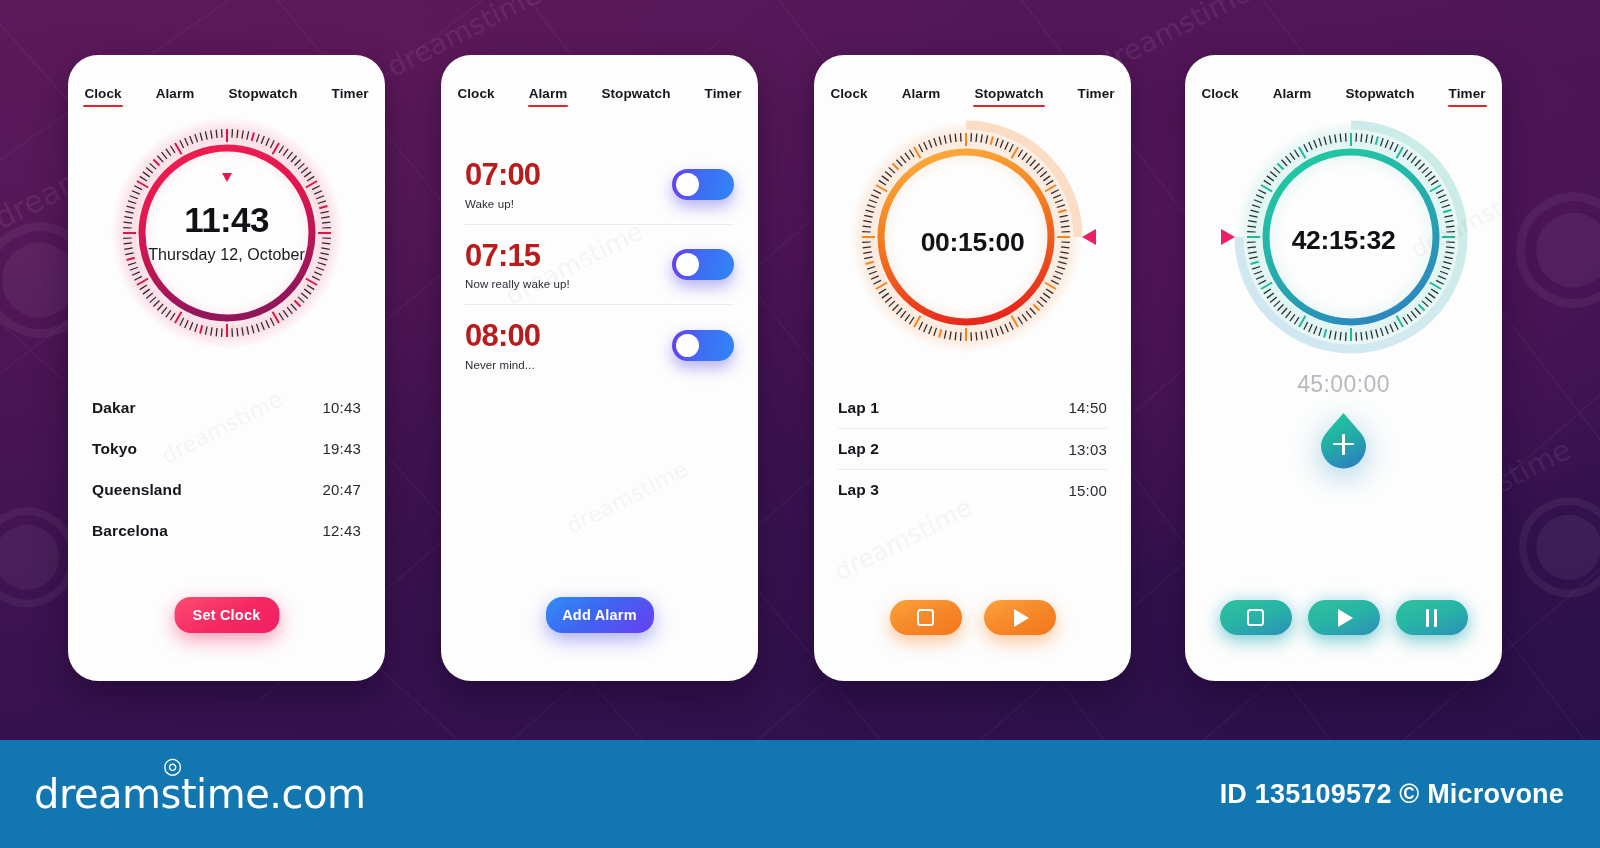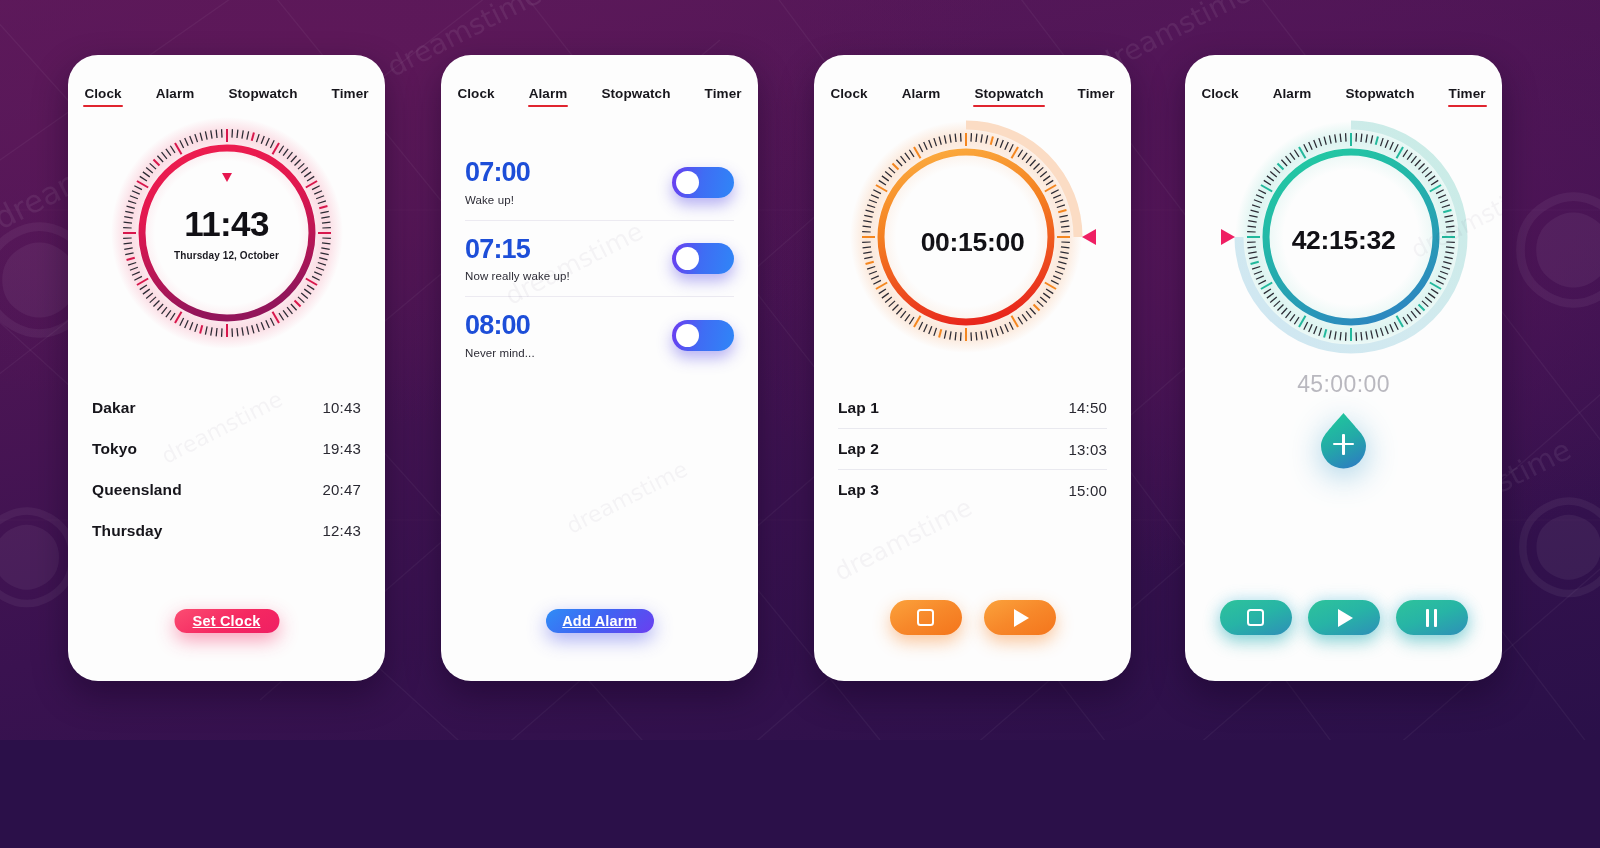--- a/index.html
+++ b/index.html
@@ -70,21 +70,21 @@
     align-items: center; justify-content: center;
     pointer-events: none;
   }
   .dial-time {
     font-size: 35px; font-weight: bold; color: #111015;
     letter-spacing: -.6px; line-height: 1;
   }
   .dial-time.small { font-size: 26.5px; letter-spacing: -.3px; }
   .dial-date {
     margin-top: 9px;
-    font-size: 10px; font-weight: bold; color: #1a1920;
+    font-size: 16px; font-weight: normal; color: #1a1920;
     letter-spacing: .1px;
   }
 
   
   .list { margin: 18px 24px 0 24px; }
   .list-row {
     display: flex; align-items: center; justify-content: space-between;
     height: 41px;
   }
   .list.divided .list-row + .list-row { border-top: 1px solid #e9e9ef; }
@@ -94,21 +94,21 @@
   .list.spaced .list-row + .list-row { margin-top: 0; }
 
   
   .alarms { margin: 37px 24px 0 24px; }
   .alarm-row {
     display: flex; align-items: center; justify-content: space-between;
     padding: 15px 0 14px 0;
   }
   .alarm-row + .alarm-row { border-top: 1px solid #eceaf1; }
   .alarm-time {
-    font-size: 27px; font-weight: bold; color: #1d4ed8;
+    font-size: 31px; font-weight: bold; color: #b91c1c;
     letter-spacing: -.8px; line-height: 1.02;
   }
   .alarm-note {
     margin-top: 7px;
     font-size: 11.5px; color: #2d2c36; letter-spacing: .1px;
   }
   .toggle {
     position: relative;
     width: 62px; height: 31px; border-radius: 16px;
     background: linear-gradient(100deg, #6c3bf0 0%, #3f6df4 48%, #2f86f7 100%);
@@ -117,23 +117,23 @@
   }
   .toggle .knob {
     position: absolute; left: 4px; top: 4px;
     width: 23px; height: 23px; border-radius: 50%;
     background: #ffffff;
   }
 
   
   .btn-pill {
     display: flex; align-items: center; justify-content: center;
-    height: 24px; border-radius: 16px;
+    height: 36px; border-radius: 16px;
     font-size: 14.5px; font-weight: bold; color: #fff;
-    letter-spacing: .2px; cursor: pointer; border: none; text-decoration: underline;
+    letter-spacing: .2px; cursor: pointer; border: none;
   }
   .btn-setclock {
     position: absolute; left: 50%; transform: translateX(-50%);
     bottom: 48px; width: 105px;
     background: linear-gradient(150deg, #fb4d72 0%, #f52861 55%, #ef1f63 100%);
     box-shadow: 0 7px 19px rgba(246,44,100,.46);
   }
   .btn-addalarm {
     position: absolute; left: 50%; transform: translateX(-50%);
     bottom: 48px; width: 108px;
@@ -438,21 +438,21 @@
       </div>
       <div class="list-row">
         <span class="list-label">Tokyo</span>
         <span class="list-value">19:43</span>
       </div>
       <div class="list-row">
         <span class="list-label">Queensland</span>
         <span class="list-value">20:47</span>
       </div>
       <div class="list-row">
-        <span class="list-label">Thursday</span>
+        <span class="list-label">Barcelona</span>
         <span class="list-value">12:43</span>
       </div>
     </div>
 
     <div class="btn-pill btn-setclock">Set Clock</div>
 
     <div class="wm-text wm-dark" style="left:88px; top:360px; font-size:22px; transform:rotate(-27deg);">dreamstime</div>
   </div>
 
   <div class="phone" id="phone-alarm">
@@ -880,14 +880,21 @@
             <i></i>
             <i></i>
           </span>
       </div>
     </div>
 
     <div class="wm" style="left:-18px; top:340px; font-size:92px;">◉</div>
     <div class="wm-text wm-dark" style="left:220px; top:150px; font-size:24px; transform:rotate(-27deg);">dreamstime</div>
   </div>
 
+  <div id="footer">
+    <div id="footer-logo">
+      <span>dreamstime.com</span>
+      <span class="spiral">◎</span>
+    </div>
+    <div id="footer-id">ID 135109572 © Microvone</div>
+  </div>
 
 </div>
 
 </body></html>

